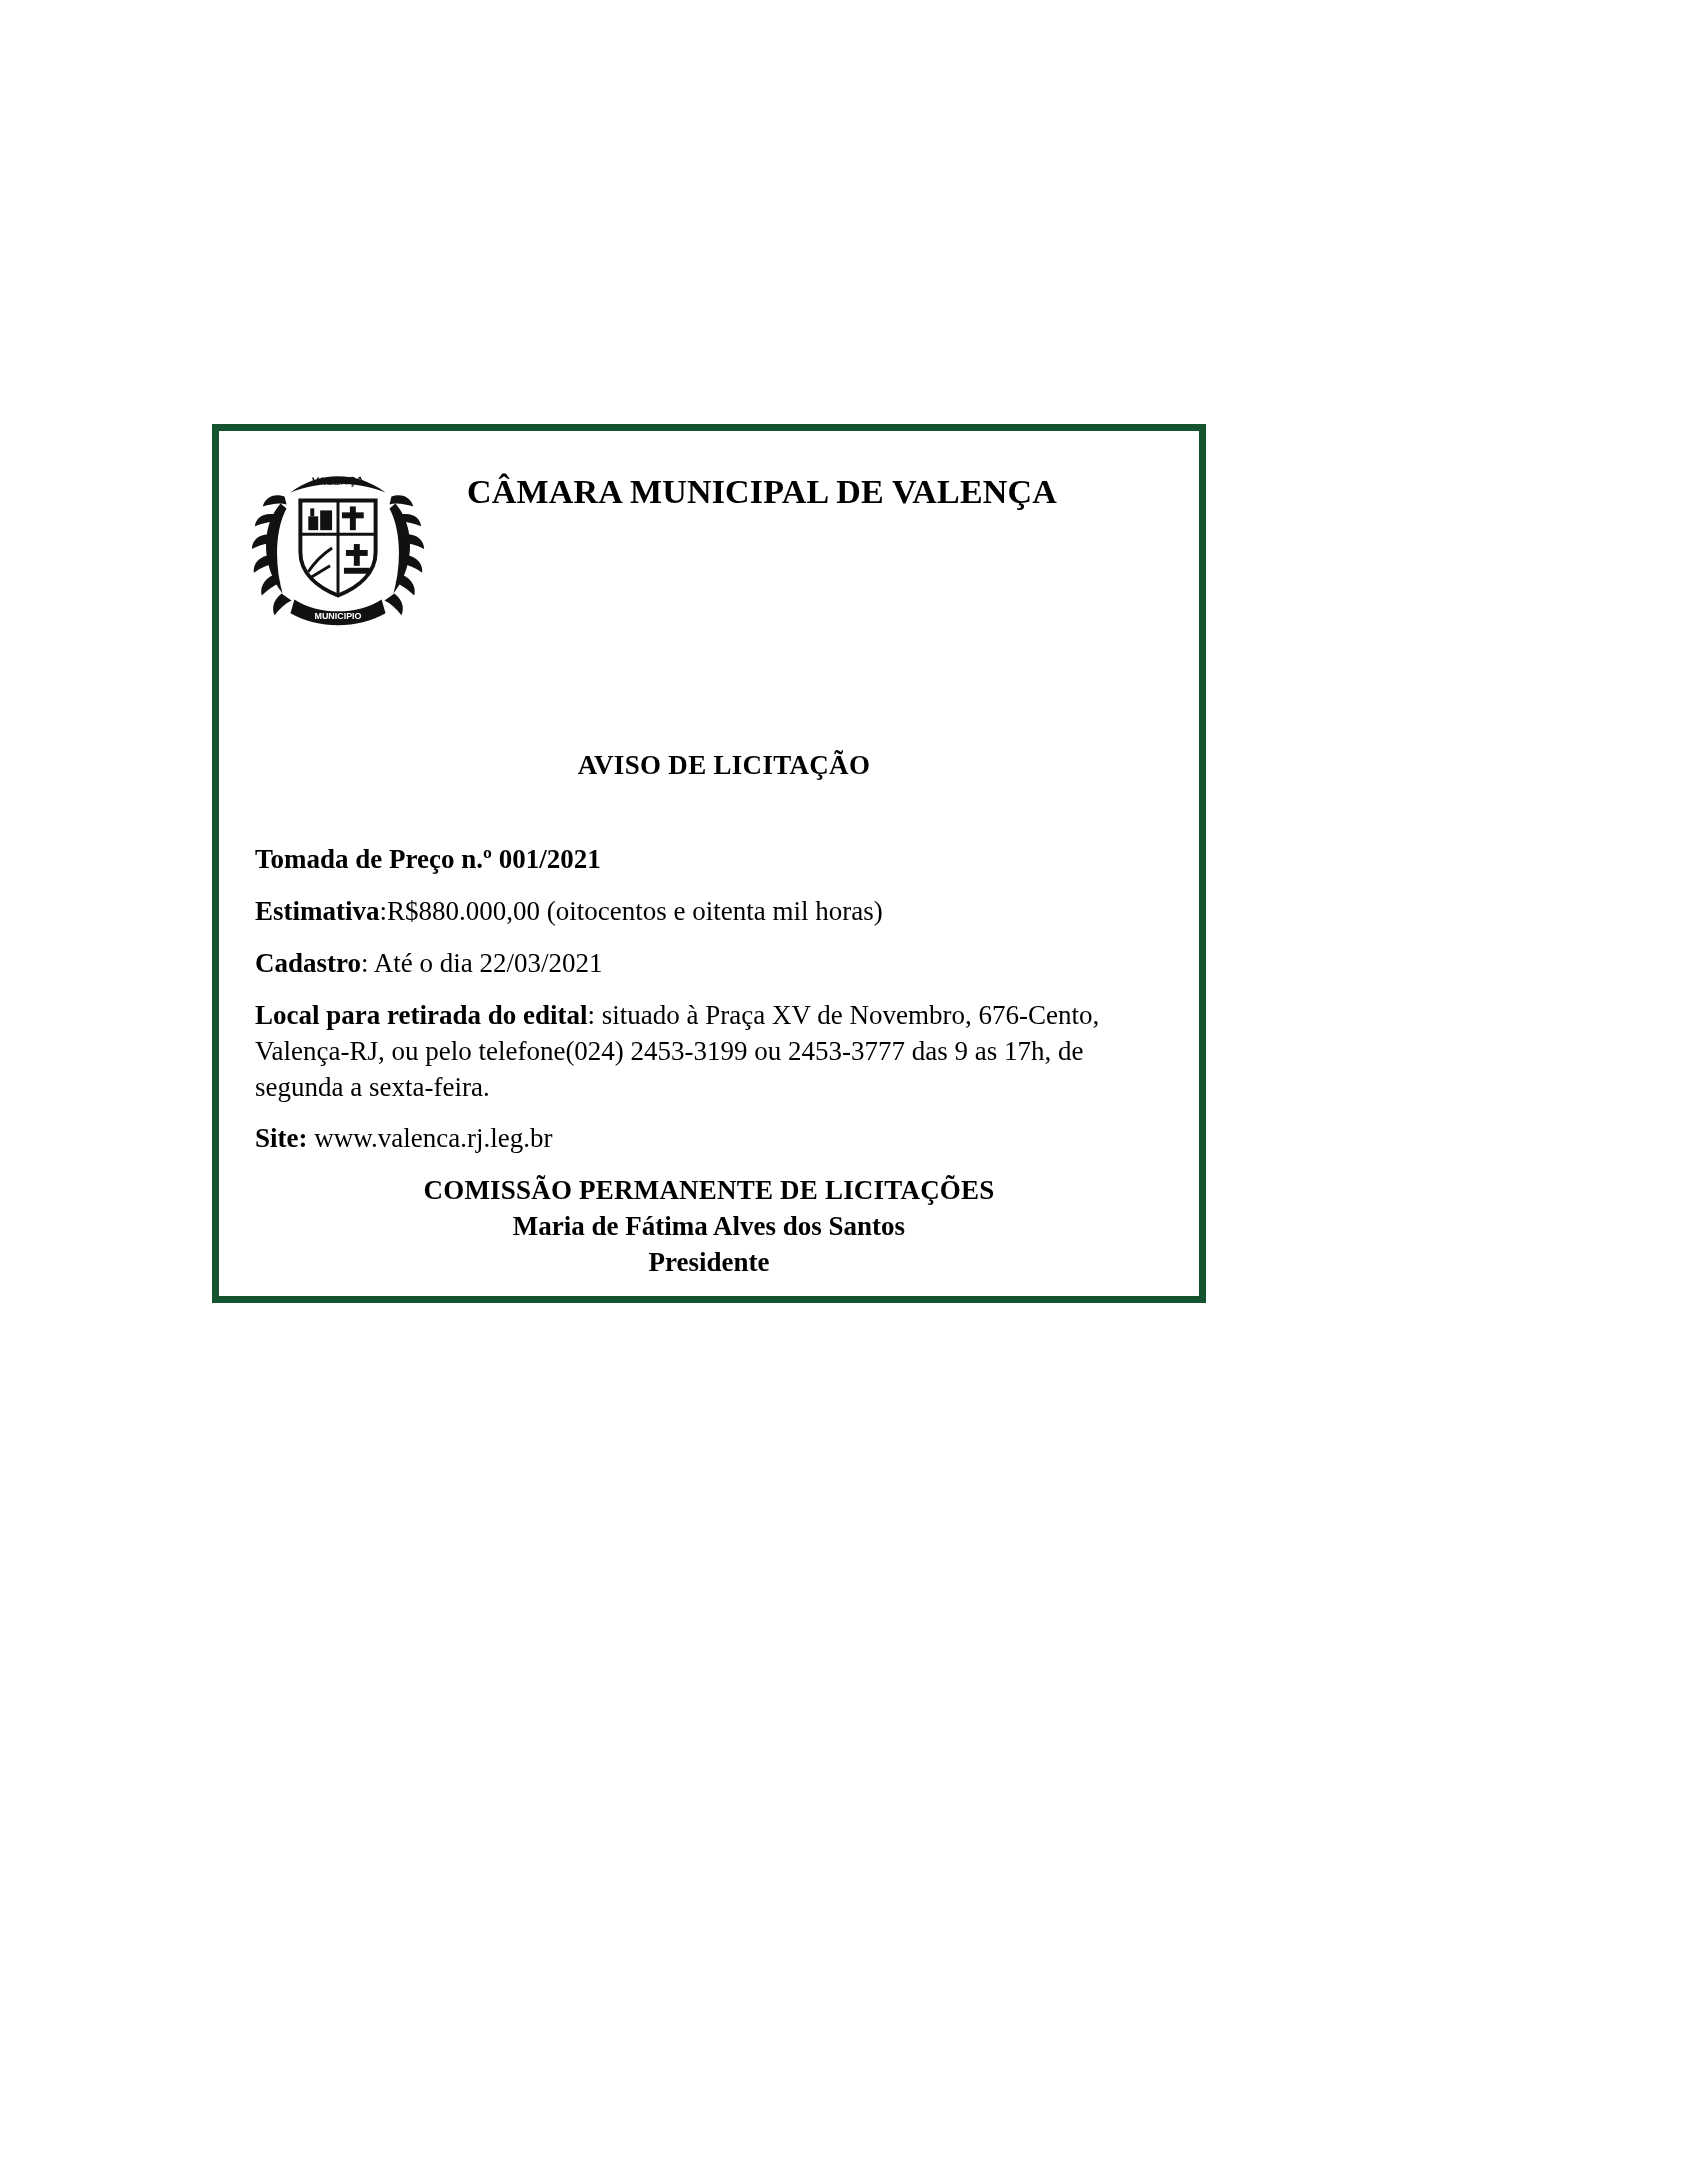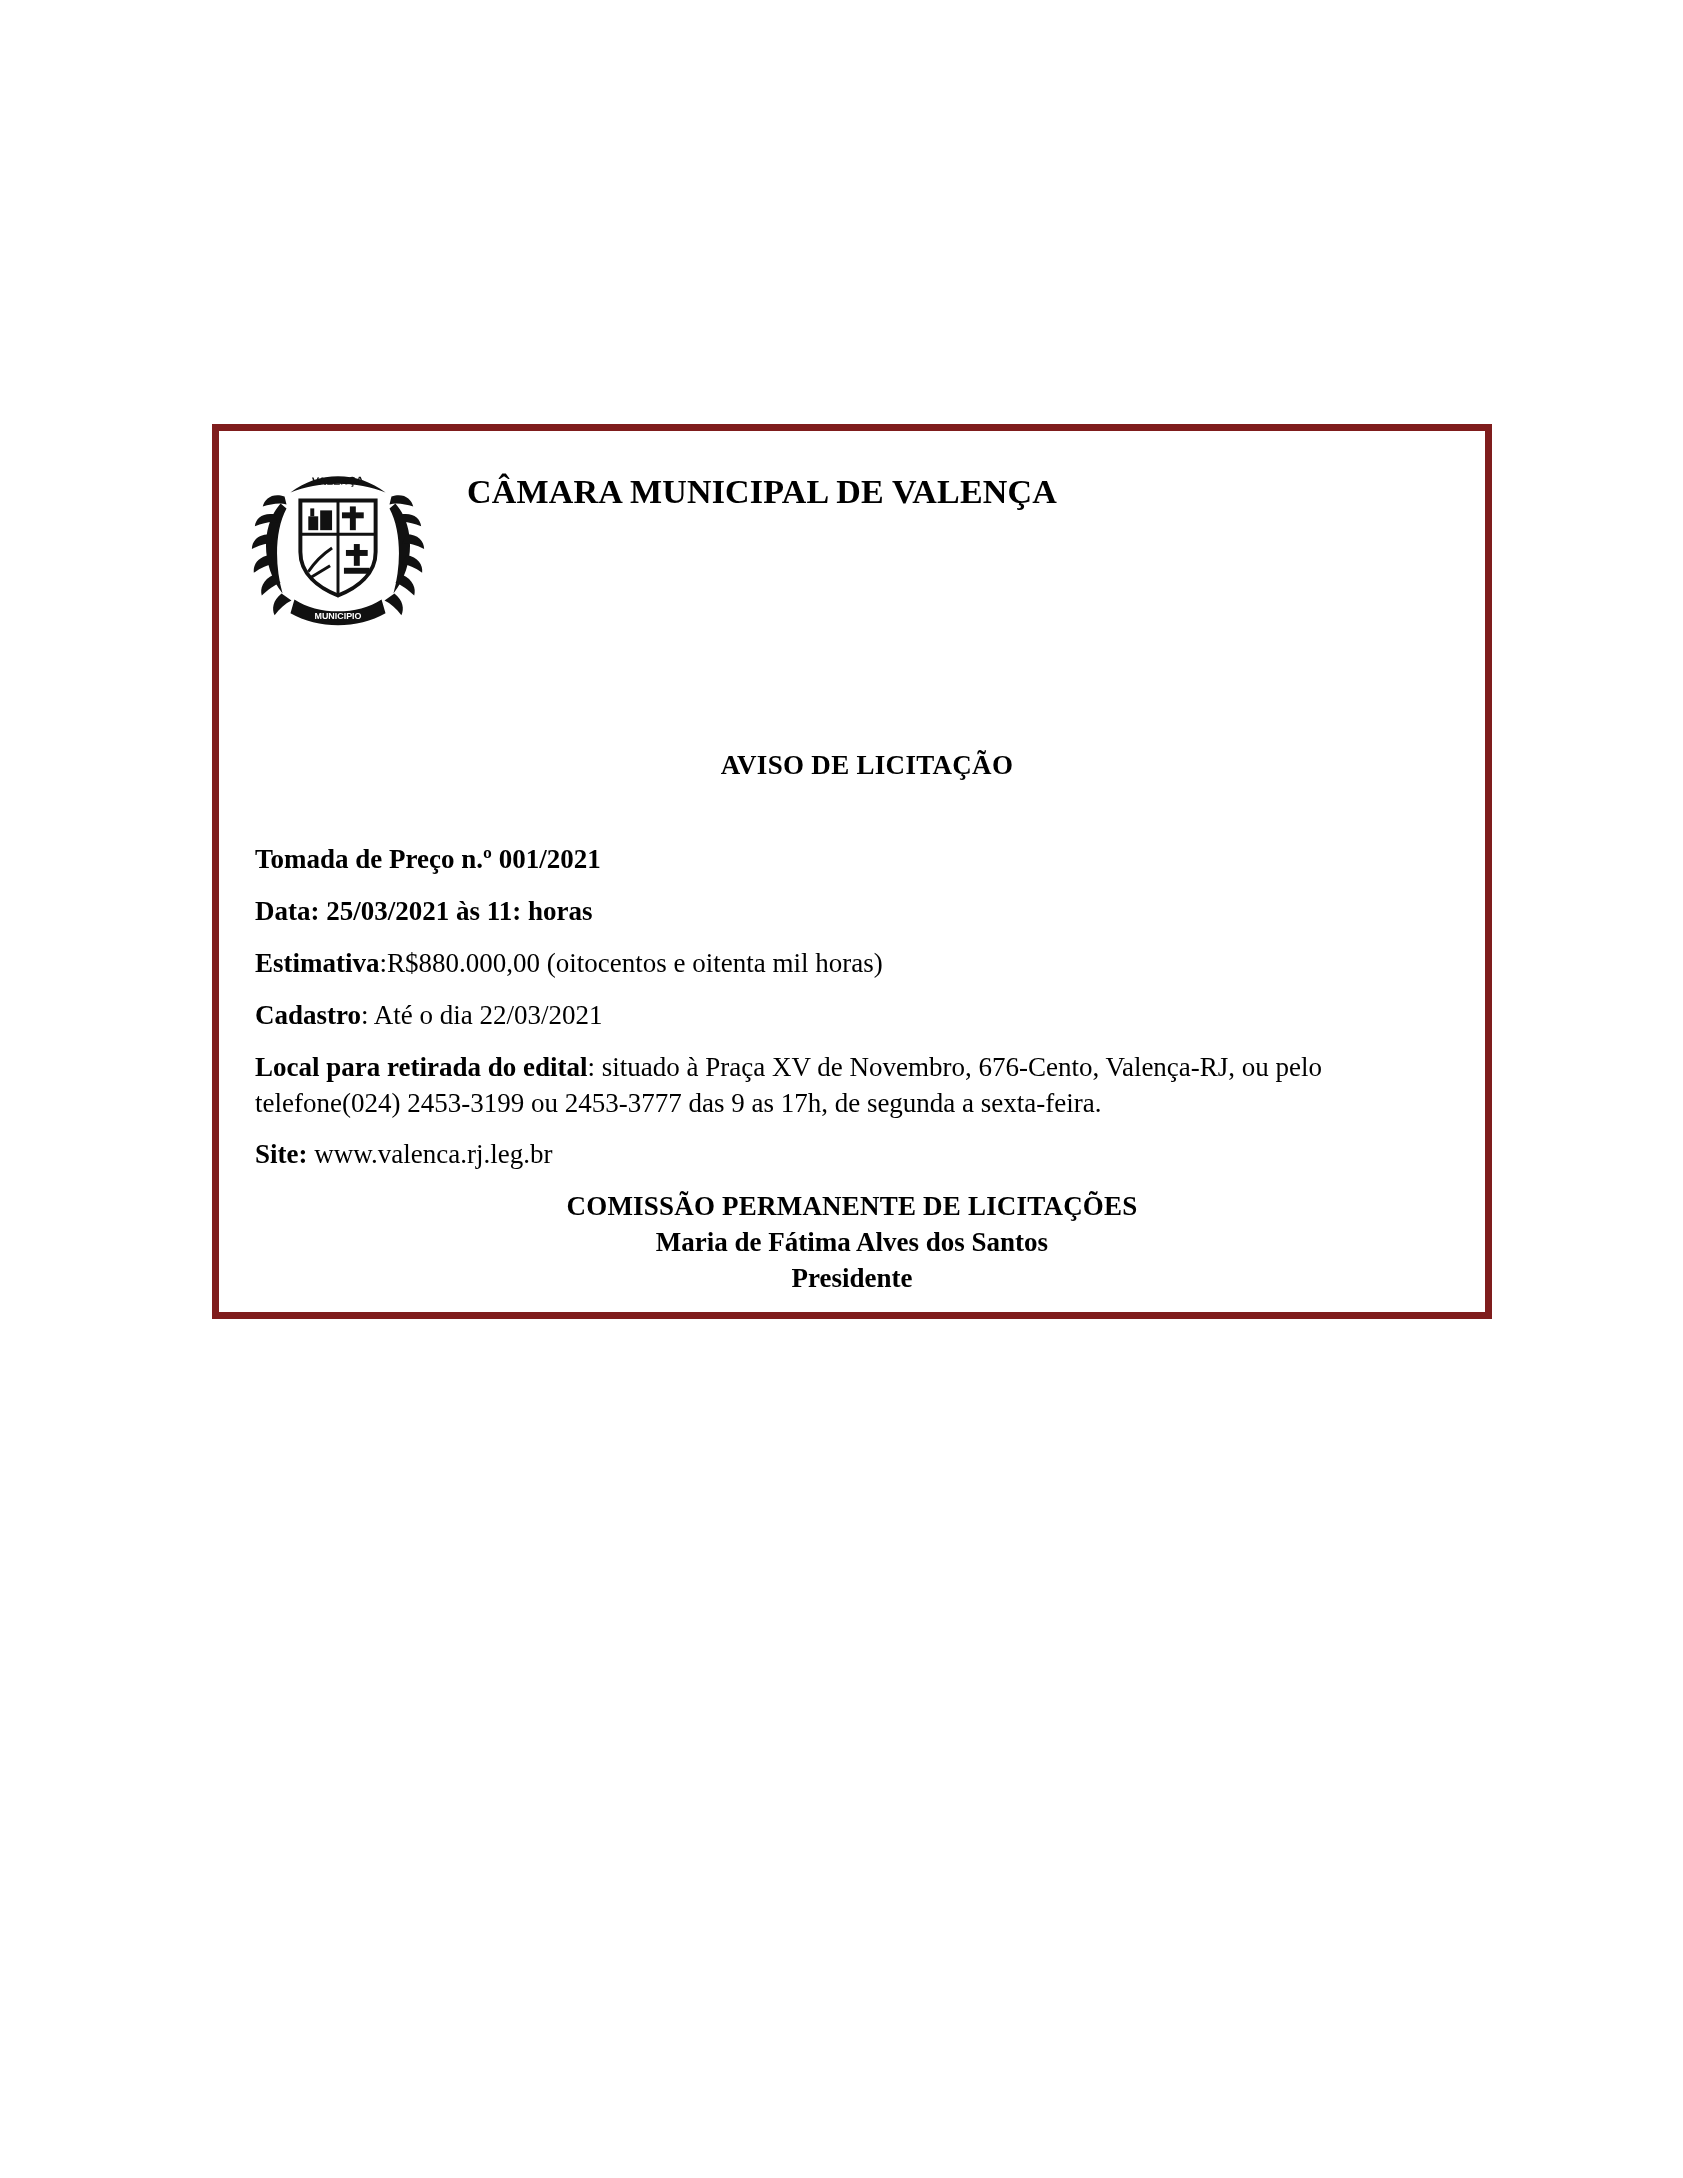--- a/index.html
+++ b/index.html
@@ -21,23 +21,23 @@
     left: 0;
     width: 1683px;
     height: 2178px;
     background: #ffffff;
   }
 
   .notice-box {
     position: absolute;
     left: 212px;
     top: 424px;
-    width: 1280px;
+    width: 994px;
     box-sizing: border-box;
-    border: 7px solid #7f1d1d;
+    border: 7px solid #14532d;
     background: #ffffff;
     padding: 18px 20px 16px 20px;
   }
 
   .header-row {
     display: flex;
     align-items: flex-start;
     gap: 30px;
   }
 
@@ -166,23 +166,20 @@
     </div>
 
     <div class="aviso-title">AVISO DE LICITAÇÃO</div>
 
     <div class="body-block">
 
       <p>
         <span class="lbl">Tomada de Preço n.º 001/2021</span>
       </p>
 
-      <p>
-        <span class="lbl">Data:</span><span class="lbl"> 25/03/2021 às 11: horas</span>
-      </p>
 
 
       <p>
         <span class="lbl">Estimativa</span><span>:R$880.000,00 (oitocentos e oitenta mil horas)</span>
       </p>
 
 
       <p>
         <span class="lbl">Cadastro</span><span>: Até o dia 22/03/2021</span>
       </p>

